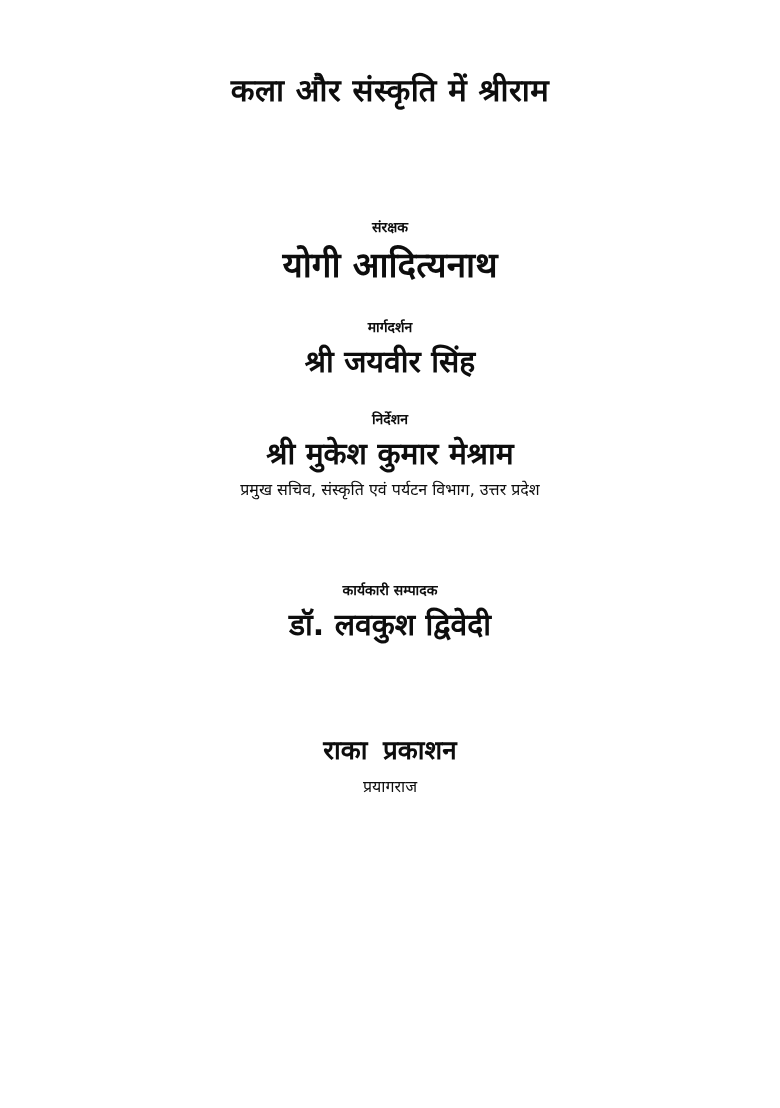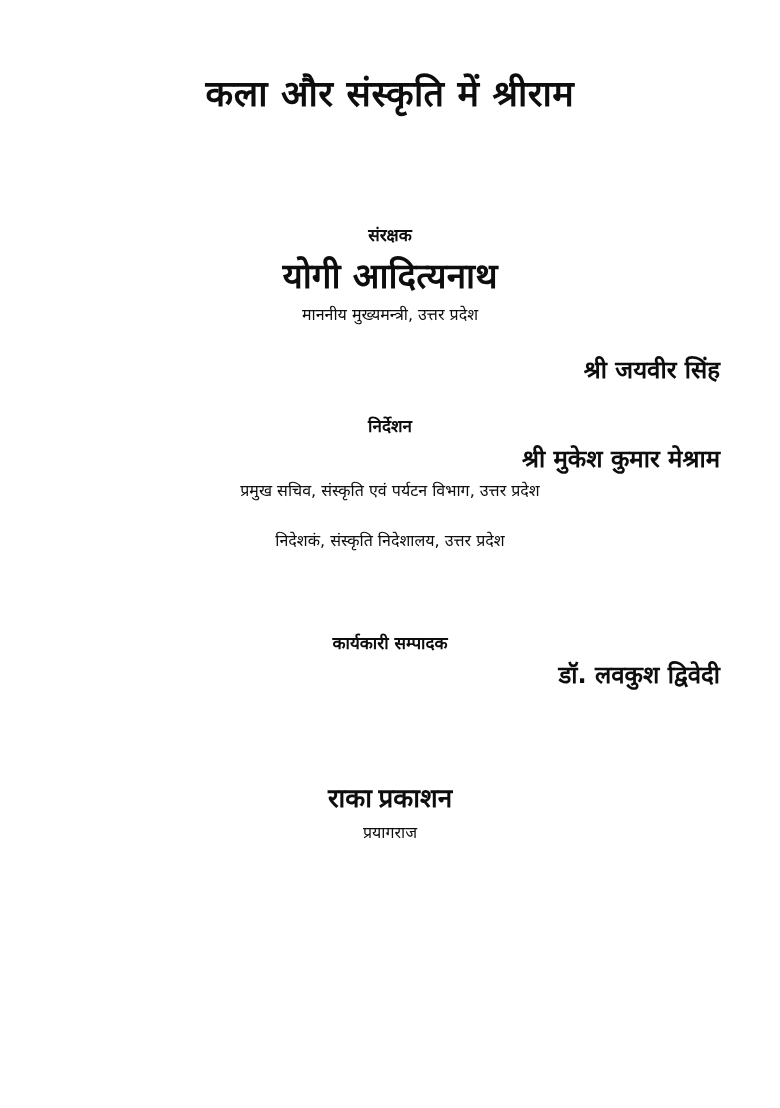--- a/index.html
+++ b/index.html
@@ -18,37 +18,37 @@
     position: relative;
     width: 780px;
     height: 1108px;
     box-sizing: border-box;
     padding: 0 60px;
     text-align: center;
   }
 
   .book-title {
     margin-top: 72px;
-    font-size: 36px;
+    font-size: 31px;
     font-weight: bold;
     letter-spacing: 0.5px;
     line-height: 1.2;
     font-family: "DejaVu Sans", "Liberation Sans", sans-serif;
   }
 
   .credits {
     margin-top: 108px;
   }
 
   .credit-block {
     margin-bottom: 26px;
   }
 
   .credit-role {
-    font-size: 17px;
+    font-size: 14px;
     font-weight: bold;
     line-height: 1.5;
     font-family: "DejaVu Sans", "Liberation Sans", sans-serif;
   }
 
   .credit-name {
     font-size: 35px;
     font-weight: bold;
     line-height: 1.45;
     margin-top: 2px;
@@ -56,75 +56,73 @@
   }
 
   .credit-desig {
     font-size: 16px;
     line-height: 1.5;
     margin-top: 2px;
     font-family: "DejaVu Sans", "Liberation Sans", sans-serif;
   }
 
   .credit-block.tight .credit-name {
-    font-size: 24px;
-    text-align: right;
+    font-size: 30px;
   }
 
   .credit-block.spaced {
   }
 
   .credit-block.editor {
     margin-top: 78px;
   }
 
   .publisher {
     margin-top: 88px;
   }
   .publisher-name {
     font-size: 26px;
     font-weight: bold;
     line-height: 1.4;
-    font-family: Liberation Serif, serif;
+    font-family: Liberation Mono, monospace;
   }
   .publisher-city {
     font-size: 16px;
     line-height: 1.5;
     margin-top: 4px;
     font-family: "DejaVu Sans", "Liberation Sans", sans-serif;
   }
 </style>
 </head>
 <body>
 
 <div class="page">
 
   <div class="book-title">कला और संस्कृति में श्रीराम</div>
 
   <div class="credits">
 
     <div class="credit-block">
       <div class="credit-role">संरक्षक</div>
       <div class="credit-name">योगी आदित्यनाथ</div>
-      <div class="credit-desig">माननीय मुख्यमन्त्री, उत्तर प्रदेश</div>
     </div>
 
     <div class="credit-block tight">
+      <div class="credit-role">मार्गदर्शन</div>
       <div class="credit-name">श्री जयवीर सिंह</div>
     </div>
 
     <div class="credit-block tight spaced">
       <div class="credit-role">निर्देशन</div>
       <div class="credit-name">श्री मुकेश कुमार मेश्राम</div>
       <div class="credit-desig">प्रमुख सचिव, संस्कृति एवं पर्यटन विभाग, उत्तर प्रदेश</div>
     </div>
 
     <div class="credit-block tight spaced">
       <div class="credit-role"></div>
-      <div class="credit-desig">निदेशकं, संस्कृति निदेशालय, उत्तर प्रदेश</div>
     </div>
 
     <div class="credit-block tight editor">
       <div class="credit-role">कार्यकारी सम्पादक</div>
       <div class="credit-name">डॉ. लवकुश द्विवेदी</div>
     </div>
 
   </div>
 
   <div class="publisher">

